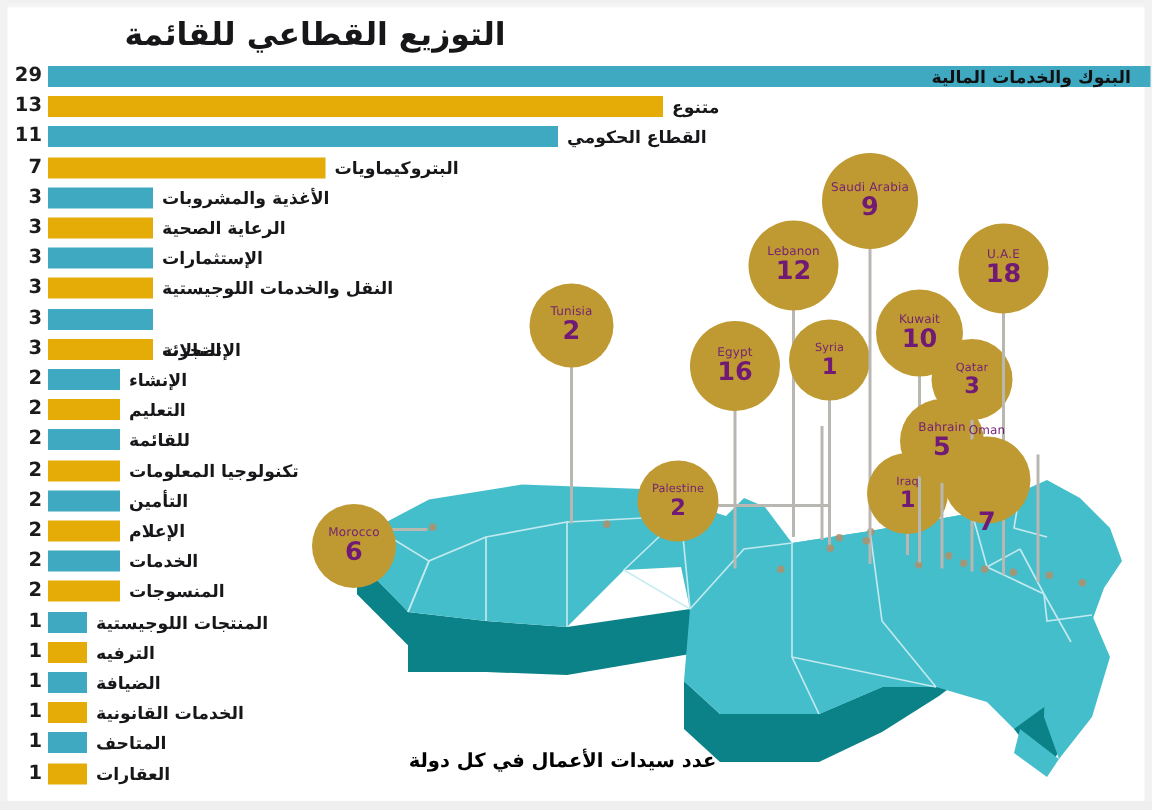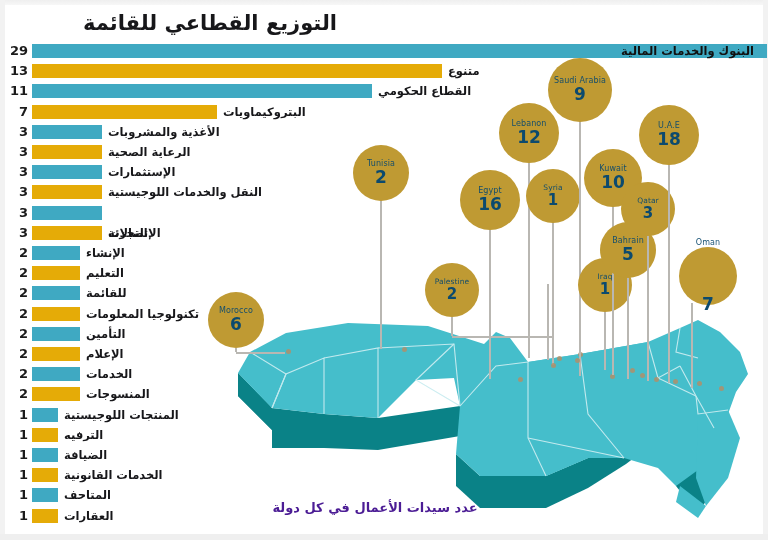--- a/index.html
+++ b/index.html
@@ -46,34 +46,35 @@
   #map{position:absolute;left:228px;top:318px;width:540px;height:205px;}
   #map svg{display:block;}
 
   
   #markers{position:absolute;left:0;top:0;width:768px;height:540px;}
   .stem{position:absolute;width:2px;background:#b9b7b2;}
   .elbow-h{position:absolute;height:2px;background:#b9b7b2;}
   .dot{position:absolute;width:5px;height:5px;border-radius:50%;background:#b08f6a;opacity:.85;}
   .pin{
     position:absolute;border-radius:50%;background:#BF9A33;
-    color:#0c4a6e;text-align:center;
+    color:#701a75;text-align:center;
     display:flex;flex-direction:column;align-items:center;justify-content:center;
     box-sizing:border-box;
+    margin-top:44px;
   }
   .pin .pname{font-size:8px;line-height:8.5px;font-weight:normal;opacity:.95;letter-spacing:.1px;}
   .pin .pnum{font-size:17px;line-height:17px;font-weight:bold;margin-top:1px;}
   .pin.small .pname{font-size:7.5px;line-height:8px;}
   .pin.small .pnum{font-size:15px;line-height:15px;}
 
   
   #caption{
     position:absolute;left:230px;top:498px;width:290px;height:20px;
     text-align:center;direction:rtl;
-    font-size:13px;font-weight:bold;color:#4c1d95;line-height:20px;
+    font-size:13px;font-weight:bold;color:#000000;line-height:20px;
   }
 </style>
 </head>
 <body>
 
 <div id="stage">
 
   <div class="frame-top"></div>
   <div class="frame-left"></div>
   <div class="frame-right"></div>
@@ -334,20 +335,20 @@
         <div class="pnum">3</div>
       </div>
       <div class="stem" style="left: 668px; top: 163px; height: 220px;"></div>
       <div class="dot" style="left: 697px; top: 381px;"></div>
       <div class="pin" style="left: 639px; top: 105px; width: 60px; height: 60px;">
         <div class="pname" style="max-width: 54px;">U.A.E</div>
         <div class="pnum">18</div>
       </div>
       <div class="stem" style="left: 691px; top: 303px; height: 85px;"></div>
       <div class="dot" style="left: 719px; top: 386px;"></div>
-      <div class="pin" style="left: 679px; top: 247px; width: 58px; height: 58px; gap: 48px;">
+      <div class="pin" style="left: 629px; top: 247px; width: 58px; height: 58px; gap: 48px;">
         <div class="pname" style="max-width: 52px;">Oman</div>
         <div class="pnum">7</div>
       </div>
     </div>
 
   <div id="caption">عدد سيدات الأعمال في كل دولة</div>
 </div>
 
 </body></html>

